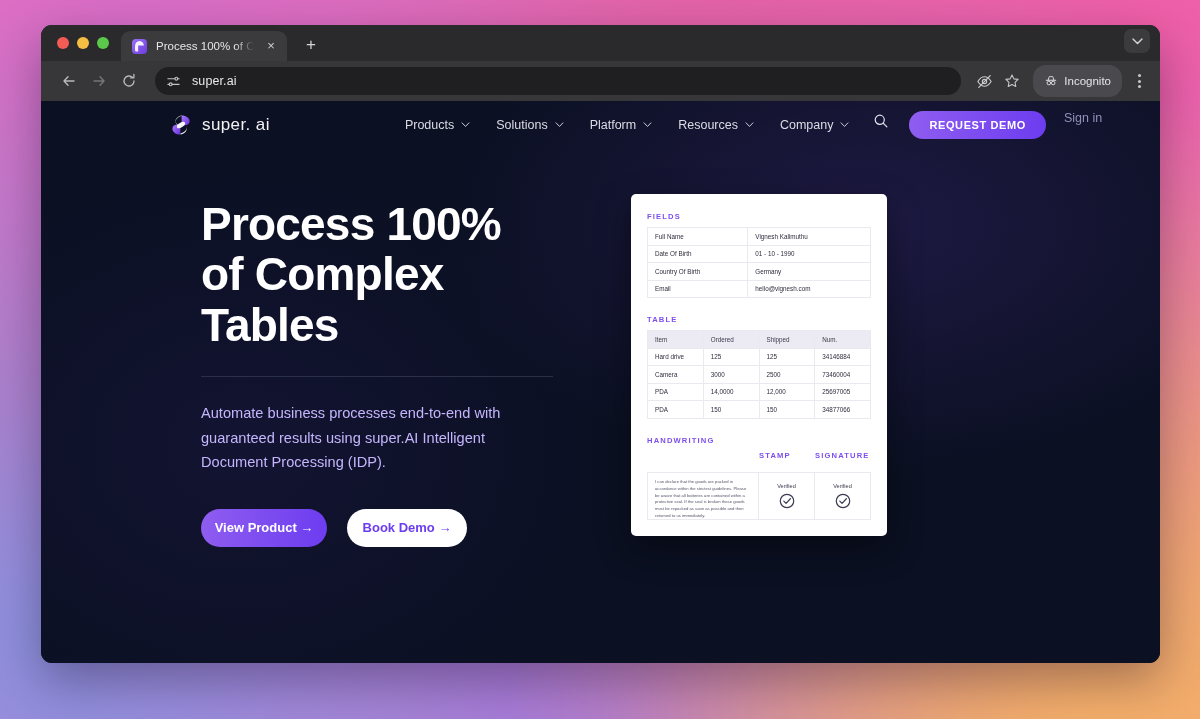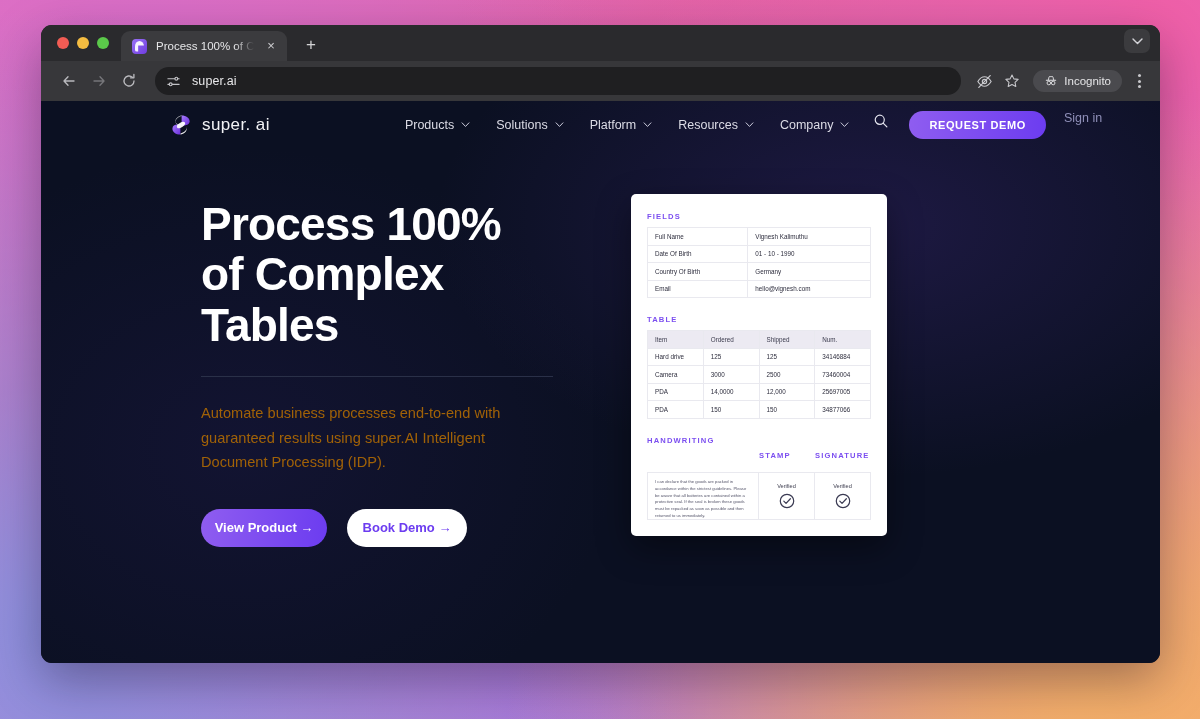--- a/index.html
+++ b/index.html
@@ -165,21 +165,21 @@
   }
   .tool-icon {
     width: 26px; height: 26px;
     display: flex; align-items: center; justify-content: center;
     color: #c8c8cc;
   }
   .incognito-pill {
     display: flex;
     align-items: center;
     gap: 6px;
-    height: 22px;
+    height: 32px;
     padding: 0 11px;
     border-radius: 13px;
     background: #4a4a4e;
     color: #e4e4e6;
     font-size: 11.5px;
     margin-left: 6px;
   }
   .kebab {
     width: 22px; height: 26px;
     display: flex; flex-direction: column;
@@ -296,21 +296,21 @@
   }
   .hero-rule {
     height: 1px;
     background: #2a3048;
     margin: 26px 0 24px 0;
     width: 352px;
   }
   .hero-sub {
     font-size: 14.6px;
     line-height: 1.68;
-    color: #a16207;
+    color: #c4b5fd;
     width: 352px;
   }
   .hero-btns {
     display: flex;
     gap: 20px;
     margin-top: 34px;
   }
   .btn {
     height: 38px;
     border-radius: 19px;

